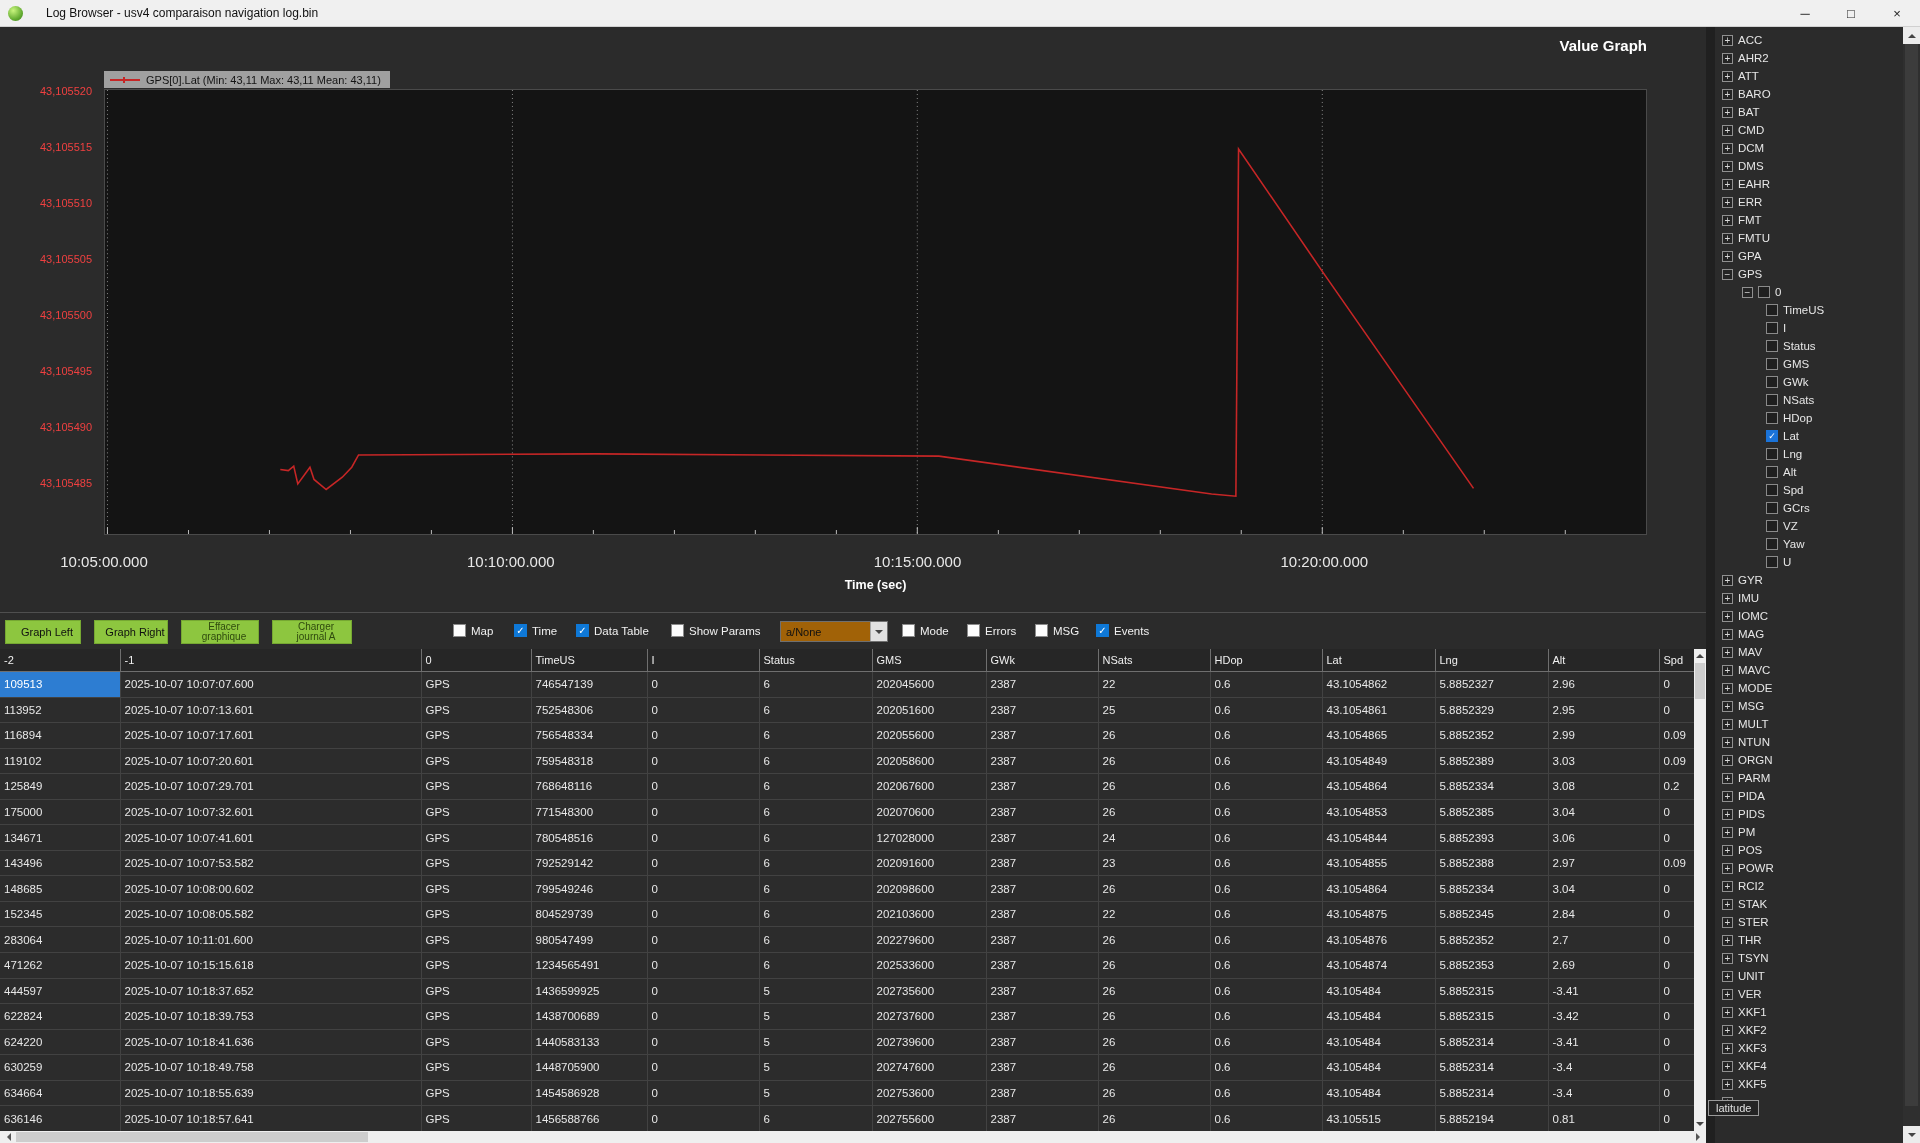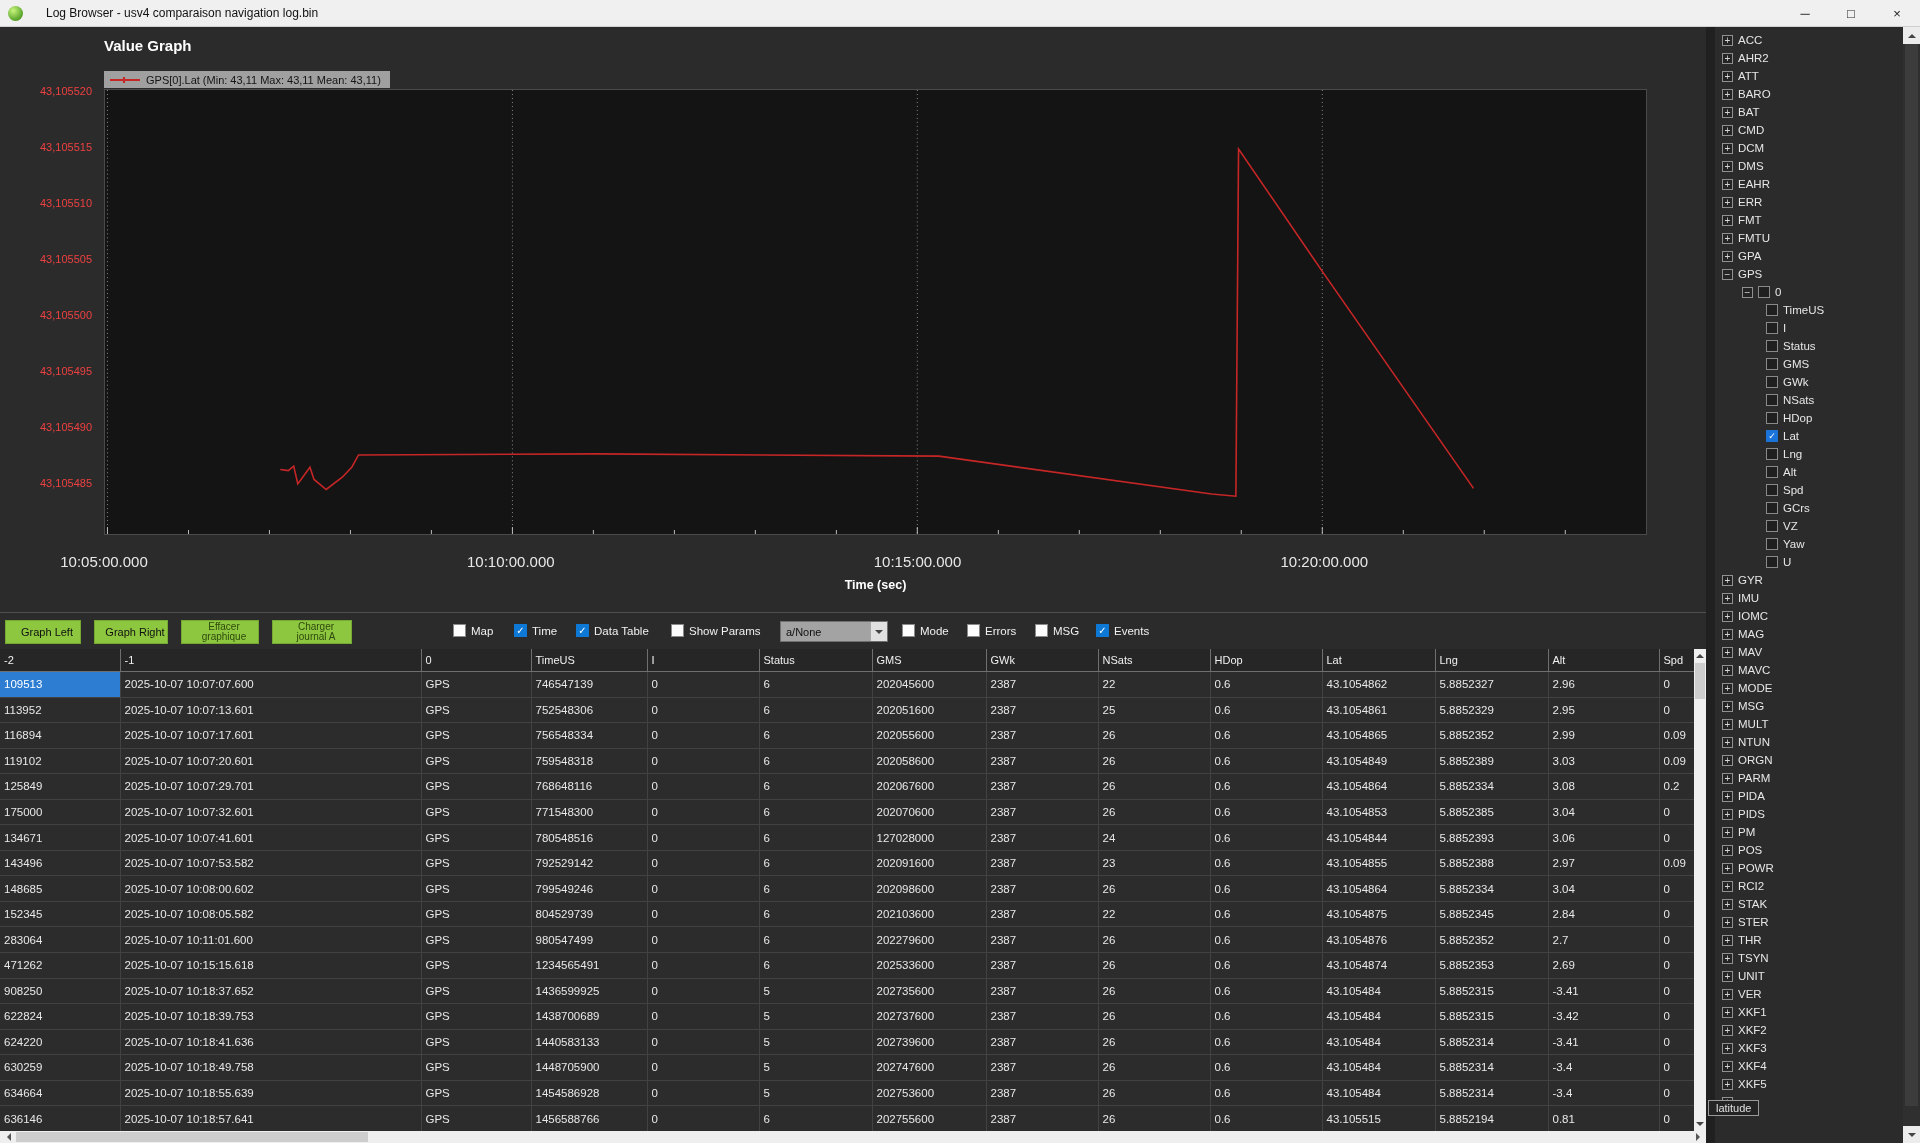--- a/index.html
+++ b/index.html
@@ -12,21 +12,21 @@
   .titlebar{position:absolute;left:0;top:0;width:1920px;height:27px;background:#f0f0f0;
     display:flex;align-items:center;border-bottom:1px solid #d0d0d0;box-sizing:border-box;gap:15px;}
   .app-icon{width:15px;height:15px;border-radius:50%;margin-left:8px;
     background:radial-gradient(circle at 35% 30%,#c9f57e,#5fa82e 65%,#3f7d1d);}
   .title-text{margin-left:8px;font-size:12px;color:#111;}
   .win-btns{margin-left:auto;display:flex;height:100%;}
   .wbtn{width:46px;height:100%;display:flex;align-items:center;justify-content:center;
     font-size:13px;color:#222;}
   
   .chart-panel{position:absolute;left:0;top:27px;width:1706px;height:585px;background:#2b2b2b;}
-  .chart-title{position:absolute;left:104px;top:10px;width:1543px;text-align:left;
+  .chart-title{position:absolute;left:104px;top:10px;width:1543px;text-align:right;
     color:#ffffff;font-weight:bold;font-size:15px;}
   .legend{position:absolute;left:104px;top:44px;height:17px;background:#a0a0a0;
     display:inline-flex;align-items:center;padding:0 9px 0 6px;color:#141414;font-size:11px;}
   .leg-line{width:30px;height:2px;background:#c62626;margin-right:6px;position:relative;}
   .leg-line:after{content:"";position:absolute;left:13px;top:-2px;width:2px;height:6px;background:#c62626;}
   .plot{position:absolute;left:104px;top:62px;width:1543px;height:446px;background:#141414;
     border:1px solid #4a4a4a;box-sizing:border-box;}
   .plot svg{width:100%;height:100%;overflow:visible;display:block;}
   .ytick{position:absolute;right:6px;width:92px;text-align:right;font-size:11px;color:#ef4040;}
   #y-axis{position:absolute;left:0;top:62px;width:98px;height:446px;}
@@ -39,21 +39,21 @@
     border-top:1px solid #4f4f4f;box-sizing:border-box;}
   .gbtn{position:absolute;top:7px;height:24px;background:#8dc63f;border:1px solid #76a832;
     box-sizing:border-box;color:#101010;font-size:11px;display:flex;flex-direction:column;
     align-items:center;justify-content:center;line-height:11px;cursor:default;padding-left:8px;}
   .gbtn.two{font-size:10px;color:#2f4a0e;line-height:10px;}
   .cbitem{position:absolute;top:11px;display:flex;align-items:center;gap:5px;}
   .cbox{width:13px;height:13px;background:#fdfdfd;border:1px solid #8a8a8a;box-sizing:border-box;
     font-size:10px;line-height:11px;text-align:center;color:#ffffff;}
   .cbox.on{background:#0e78d7;border-color:#0e78d7;}
   .clabel{font-size:11.5px;color:#f0f0f0;}
-  .dropdown{position:absolute;top:8px;height:21px;background:#a3a3a3;border:1px solid #707070;
+  .dropdown{position:absolute;top:8px;height:21px;background:#a16207;border:1px solid #707070;
     display:flex;align-items:center;box-sizing:border-box;}
   .dd-value{flex:1;padding-left:5px;font-size:11px;color:#111;}
   .dd-btn{width:17px;height:100%;background:#e1e1e1;border-left:1px solid #a8a8a8;
     display:flex;align-items:center;justify-content:center;box-sizing:border-box;}
   .tri-down{width:0;height:0;border:4px solid transparent;border-top-color:#444;margin-top:4px;}
   .tri-up{width:0;height:0;border:4px solid transparent;border-bottom-color:#444;margin-bottom:4px;}
   .tri-left{width:0;height:0;border:4px solid transparent;border-right-color:#555;margin-left:-3px;}
   .tri-right{width:0;height:0;border:4px solid transparent;border-left-color:#555;margin-right:-3px;}
   
   .table-wrap{position:absolute;left:0;top:649px;width:1694px;height:482px;overflow:hidden;background:#262626;}
@@ -436,21 +436,21 @@
           <td>202533600</td>
           <td>2387</td>
           <td>26</td>
           <td>0.6</td>
           <td>43.1054874</td>
           <td>5.8852353</td>
           <td>2.69</td>
           <td>0</td>
         </tr>
         <tr>
-          <td>908250</td>
+          <td>444597</td>
           <td>2025-10-07 10:18:37.652</td>
           <td>GPS</td>
           <td>1436599925</td>
           <td>0</td>
           <td>5</td>
           <td>202735600</td>
           <td>2387</td>
           <td>26</td>
           <td>0.6</td>
           <td>43.105484</td>

